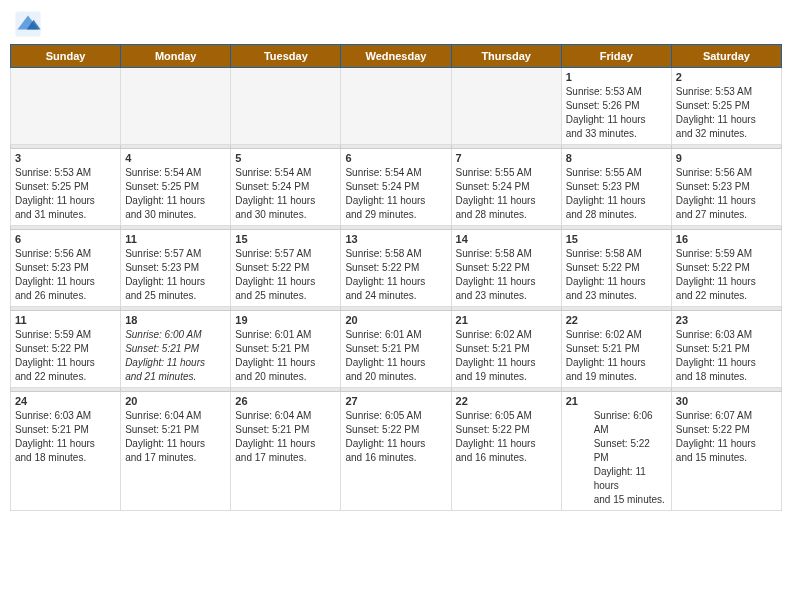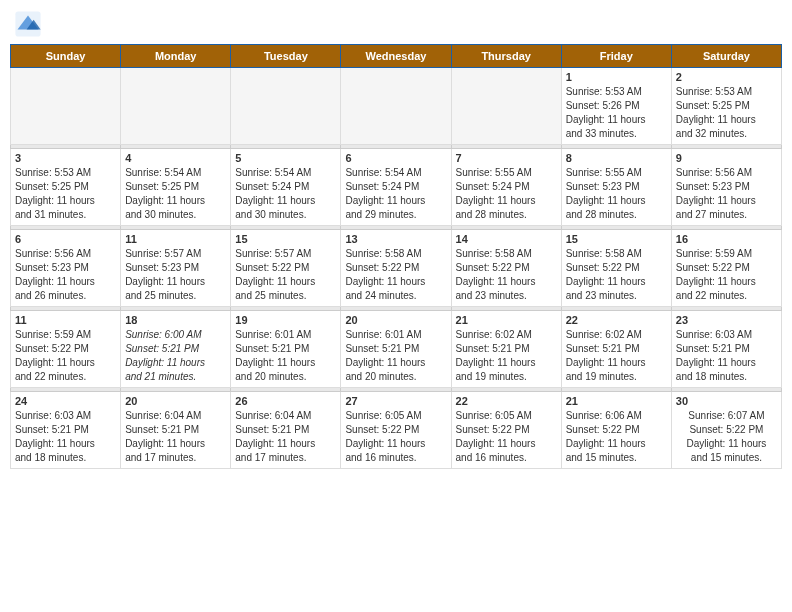--- a/index.html
+++ b/index.html
@@ -370,27 +370,27 @@
         </td>
         <td>
           <div class="day-num">22</div>
           <div class="day-info" style="white-space: pre-line;">Sunrise: 6:05 AM
 Sunset: 5:22 PM
 Daylight: 11 hours
 and 16 minutes.</div>
         </td>
         <td>
           <div class="day-num">21</div>
-          <div class="day-info" style="white-space: pre-line;">Sunrise: 6:06 AM
+          <div class="day-info" style="white-space: pre-line; margin-left: 28px;">Sunrise: 6:06 AM
 Sunset: 5:22 PM
 Daylight: 11 hours
 and 15 minutes.</div>
         </td>
         <td>
           <div class="day-num">30</div>
-          <div class="day-info" style="white-space: pre-line; text-align: center;">Sunrise: 6:07 AM
+          <div class="day-info" style="white-space: pre-line;">Sunrise: 6:07 AM
 Sunset: 5:22 PM
 Daylight: 11 hours
 and 15 minutes.</div>
         </td>
       </tr>
     </tbody>
 </table>
 
 </body></html>

